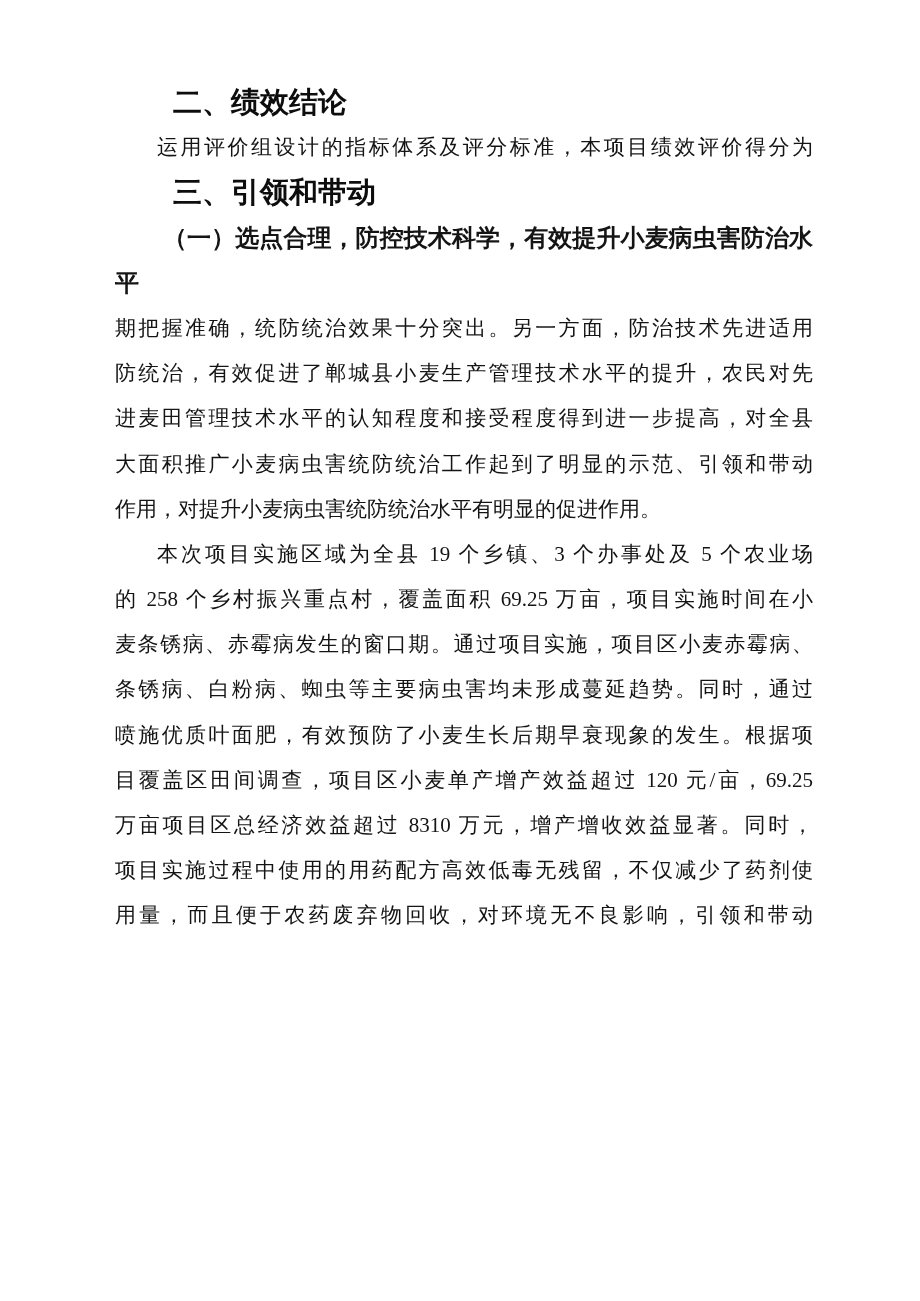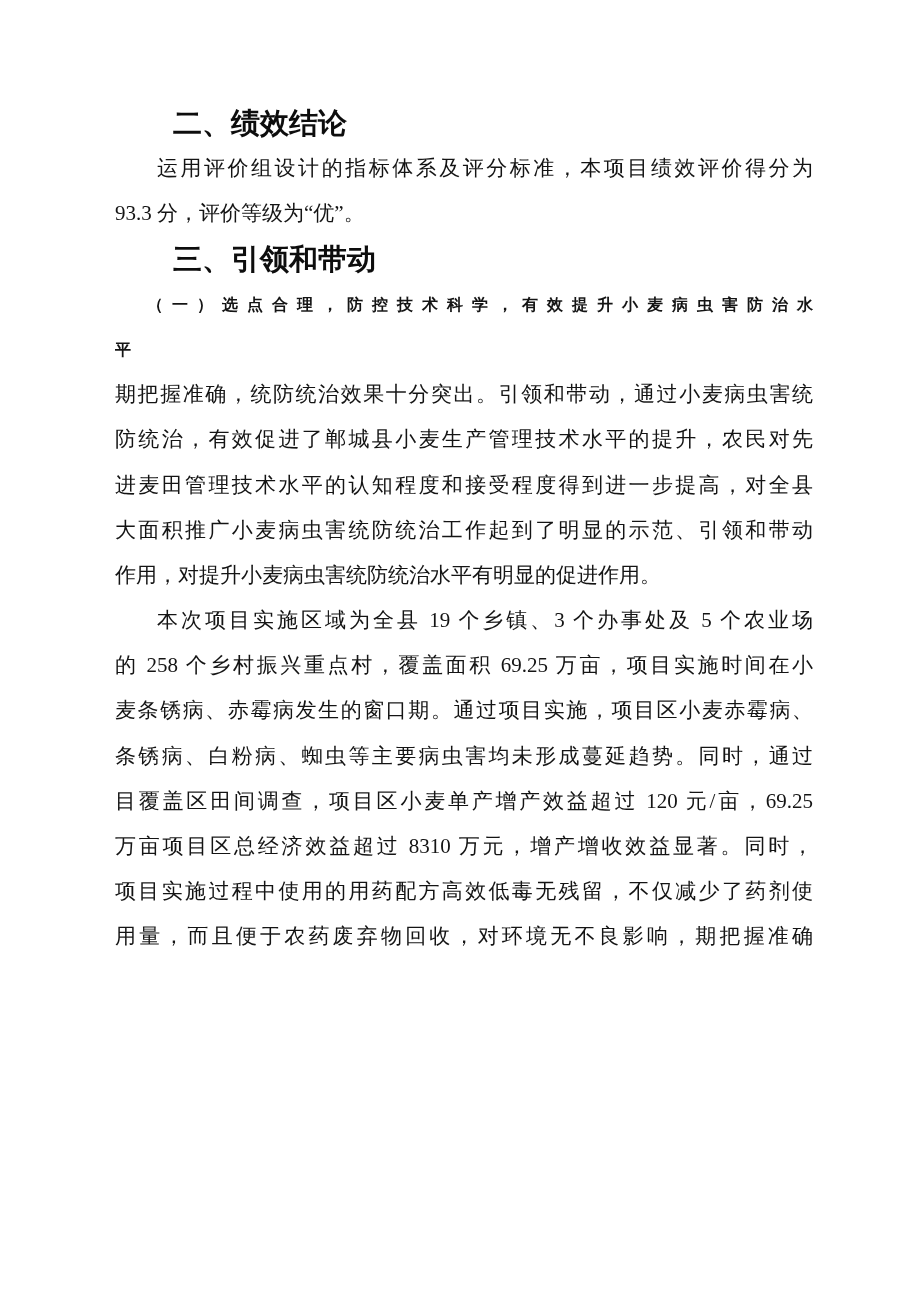--- a/index.html
+++ b/index.html
@@ -7,21 +7,21 @@
     padding: 0;
     background: #ffffff;
   }
   .page {
     position: relative;
     box-sizing: border-box;
     width: 920px;
     height: 1301px;
     background: #ffffff;
     color: #141414;
-    padding: 101px 107px 0 115px;
+    padding: 80px 107px 0 115px;
     overflow: hidden;
   }
   .line {
     height: 45.2px;
     line-height: 45.2px;
     overflow: hidden;
     white-space: nowrap;
     font-family: "Liberation Serif", serif;
     font-size: 21px;
     color: #141414;
@@ -29,47 +29,47 @@
   
   .h {
     font-family: "Liberation Sans", sans-serif;
     font-weight: bold;
     font-size: 29px;
     color: #0d0d0d;
   }
   
   .sub {
     font-weight: bold;
-    font-size: 16px;
+    font-size: 24px;
   }
   
   .ind { text-indent: 2em; }
   
   .jl {
     white-space: normal;
     text-align: justify;
     text-align-last: justify;
   }
 </style>
 </head>
 <body>
 
 <div class="page">
   <div class="line h ind">二、绩效结论</div>
   <div class="line ind jl">运用评价组设计的指标体系及评分标准，本项目绩效评价得分为</div>
-  <div class="line">93.3 分，评价等级为“优”。</div>
   <div class="line h ind">三、引领和带动</div>
   <div class="line sub ind jl">（一）选点合理，防控技术科学，有效提升小麦病虫害防治水</div>
   <div class="line sub">平</div>
-  <div class="line jl">期把握准确，统防统治效果十分突出。引领和带动，通过小麦病虫害统</div>
+  <div class="line jl">期把握准确，统防统治效果十分突出。另一方面，防治技术先进适用</div>
   <div class="line jl">防统治，有效促进了郸城县小麦生产管理技术水平的提升，农民对先</div>
   <div class="line jl">进麦田管理技术水平的认知程度和接受程度得到进一步提高，对全县</div>
   <div class="line jl">大面积推广小麦病虫害统防统治工作起到了明显的示范、引领和带动</div>
   <div class="line">作用，对提升小麦病虫害统防统治水平有明显的促进作用。</div>
   <div class="line ind jl">本次项目实施区域为全县 19 个乡镇、3 个办事处及 5 个农业场</div>
   <div class="line jl">的 258 个乡村振兴重点村，覆盖面积 69.25 万亩，项目实施时间在小</div>
   <div class="line jl">麦条锈病、赤霉病发生的窗口期。通过项目实施，项目区小麦赤霉病、</div>
   <div class="line jl">条锈病、白粉病、蜘虫等主要病虫害均未形成蔓延趋势。同时，通过</div>
+  <div class="line jl">喷施优质叶面肥，有效预防了小麦生长后期早衰现象的发生。根据项</div>
   <div class="line jl">目覆盖区田间调查，项目区小麦单产增产效益超过 120 元/亩，69.25</div>
   <div class="line jl">万亩项目区总经济效益超过 8310 万元，增产增收效益显著。同时，</div>
   <div class="line jl">项目实施过程中使用的用药配方高效低毒无残留，不仅减少了药剂使</div>
-  <div class="line jl">用量，而且便于农药废弃物回收，对环境无不良影响，期把握准确</div>
+  <div class="line jl">用量，而且便于农药废弃物回收，对环境无不良影响，引领和带动</div>
 </div>
 
 </body></html>

